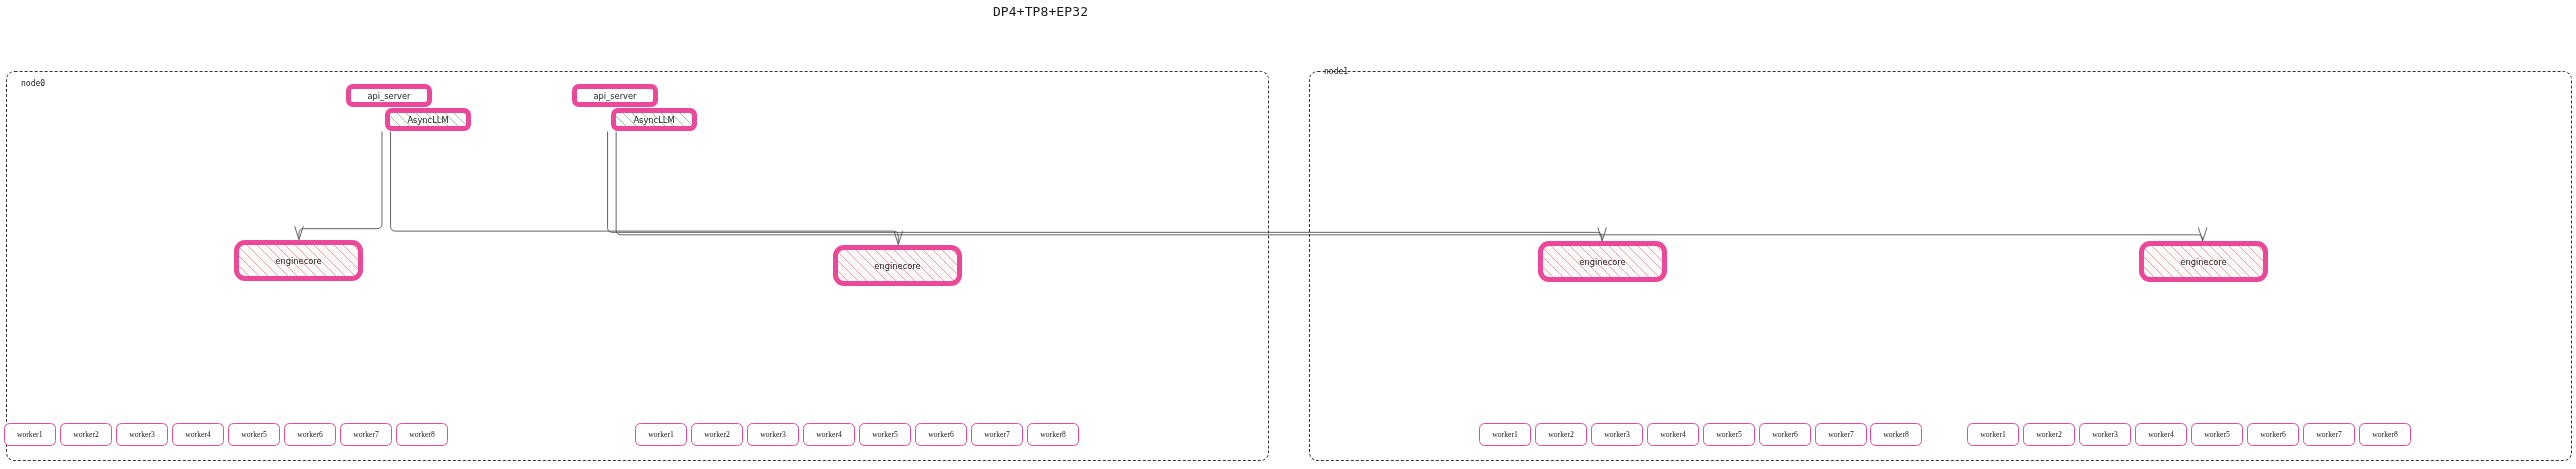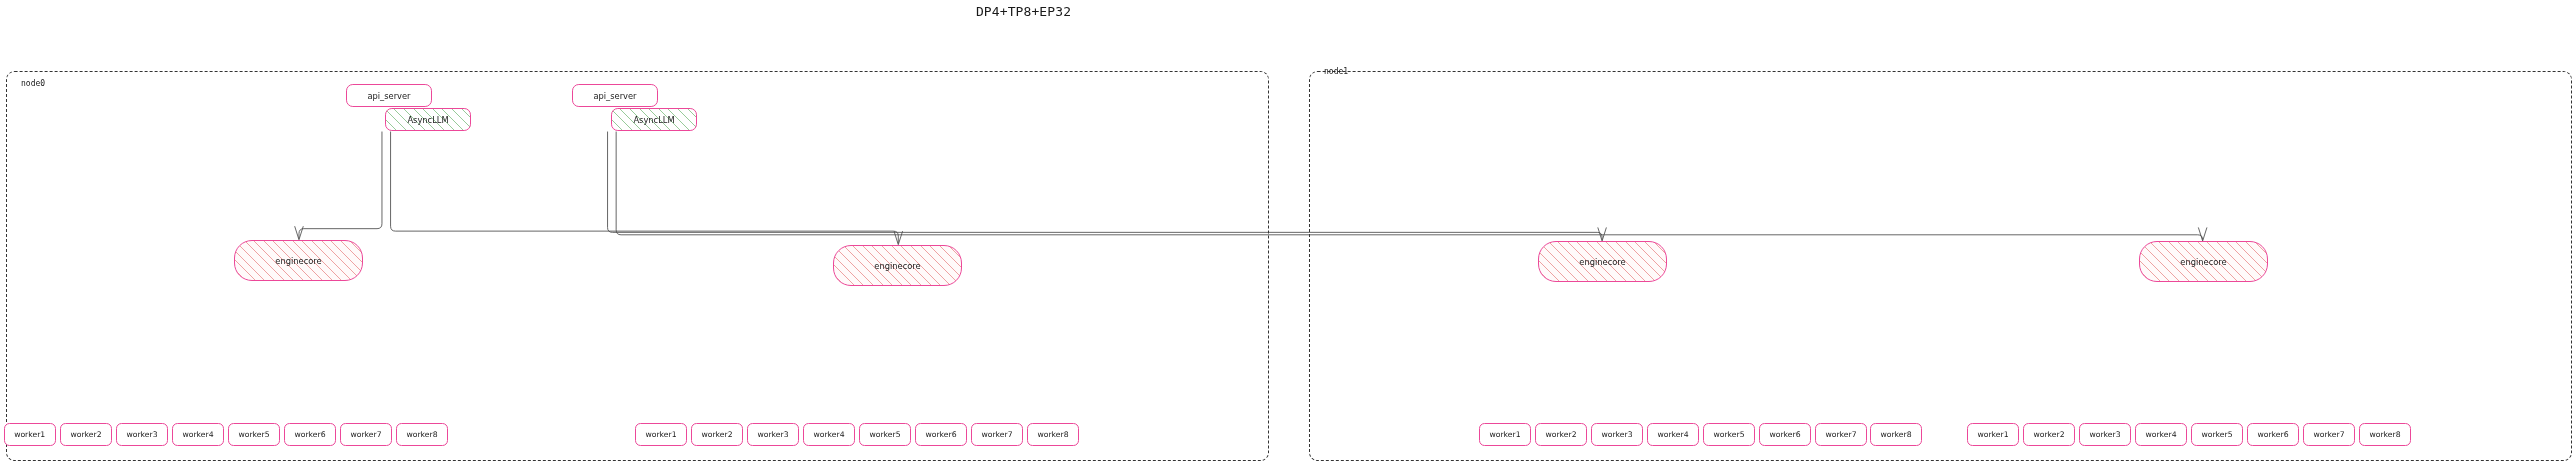--- a/index.html
+++ b/index.html
@@ -1,21 +1,21 @@
 <!DOCTYPE html>
 <html style="font-size:9.8px"><head>
 <meta charset="utf-8">
 <style>
   html,body{margin:0;padding:0;background:#ffffff;}
   body{width:2576px;height:469px;font-family:"DejaVu Sans","Liberation Sans",sans-serif;overflow:hidden;position:relative;}
 
   #stage{position:relative;width:2576px;height:469px;}
 
   #title{
-    position:absolute;left:0;top:0;width:2047px;
+    position:absolute;left:17px;top:0;width:2047px;
     text-align:center;font-size:13px;color:#1a1a1a;
     line-height:18.5px;padding-top:2.5px;letter-spacing:0.1px;
     font-family:"DejaVu Sans Mono","Liberation Mono",monospace;
     font-weight:400;
   }
 
   .node-group{
     position:absolute;
     border:1px dashed #333333;
     border-radius:8.6px;
@@ -24,21 +24,21 @@
   .node-label{
     position:absolute;
     font-size:8px;color:#1a1a1a;
     font-family:"DejaVu Sans Mono","Liberation Mono",monospace;
     white-space:nowrap;
   }
 
   .box{
     position:absolute;
     box-sizing:border-box;
-    border:1px solid #ec4899;
+    border:5px solid #ec4899;
     border-radius:5.5px;
     background:#ffffff;
     display:flex;align-items:center;justify-content:center;
     font-size:8.3px;color:#1a1a1a;
     white-space:nowrap;
     font-family:"DejaVu Sans","Liberation Sans",sans-serif;
   }
 
   .box.apiserver{ border-radius:6.8px; }
 
@@ -48,34 +48,35 @@
     background-image:repeating-linear-gradient(
         45deg,
         rgba(67,160,71,.55) 0px,
         rgba(67,160,71,.55) 0.7px,
         rgba(255,255,255,0) 0.7px,
         rgba(255,255,255,0) 6.8px);
     margin-left:39px;
   }
 
   .box.enginecore{
-    border-radius:18px;
+    border-radius:11px;
     background-color:#fffafa;
     background-image:repeating-linear-gradient(
         45deg,
         rgba(229,115,115,.65) 0px,
         rgba(229,115,115,.65) 0.7px,
         rgba(255,255,255,0) 0.7px,
         rgba(255,255,255,0) 6.8px);
   }
 
   .box.worker{
     border-radius:5.5px;
     font-size:7.7px;
     border-width:1px;
+    font-family:Liberation Serif, serif;
   }
 
   #edges{position:absolute;left:0;top:0;width:2576px;height:469px;pointer-events:none;}
 </style>
 </head>
 <body>
 
 <div id="stage">
 
   <div id="title">DP4+TP8+EP32</div>

